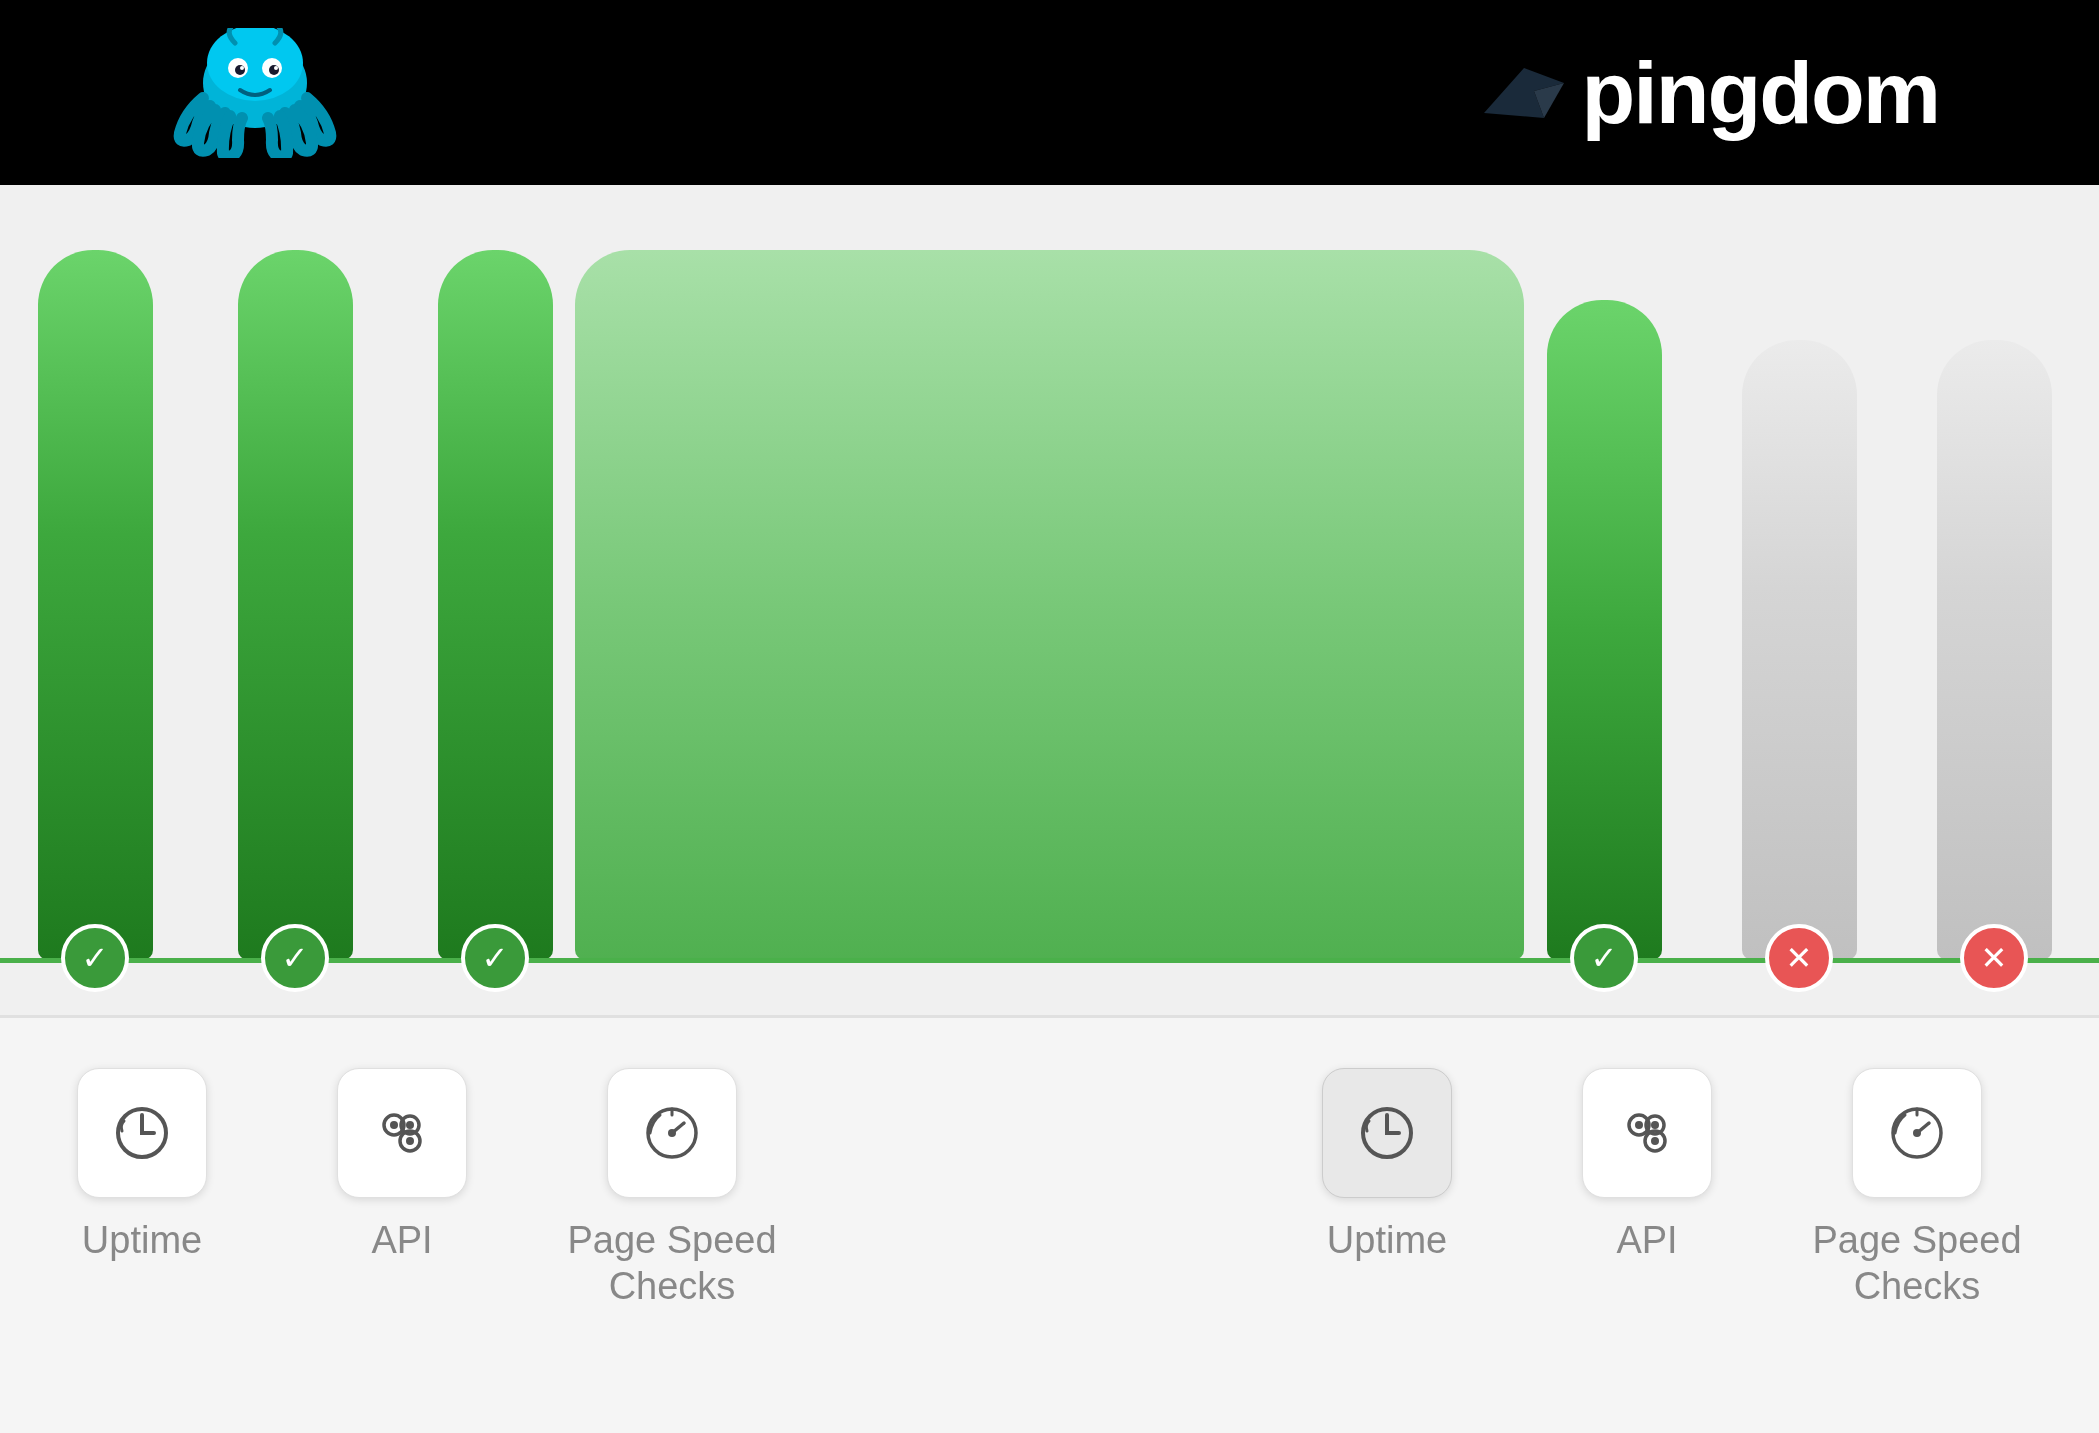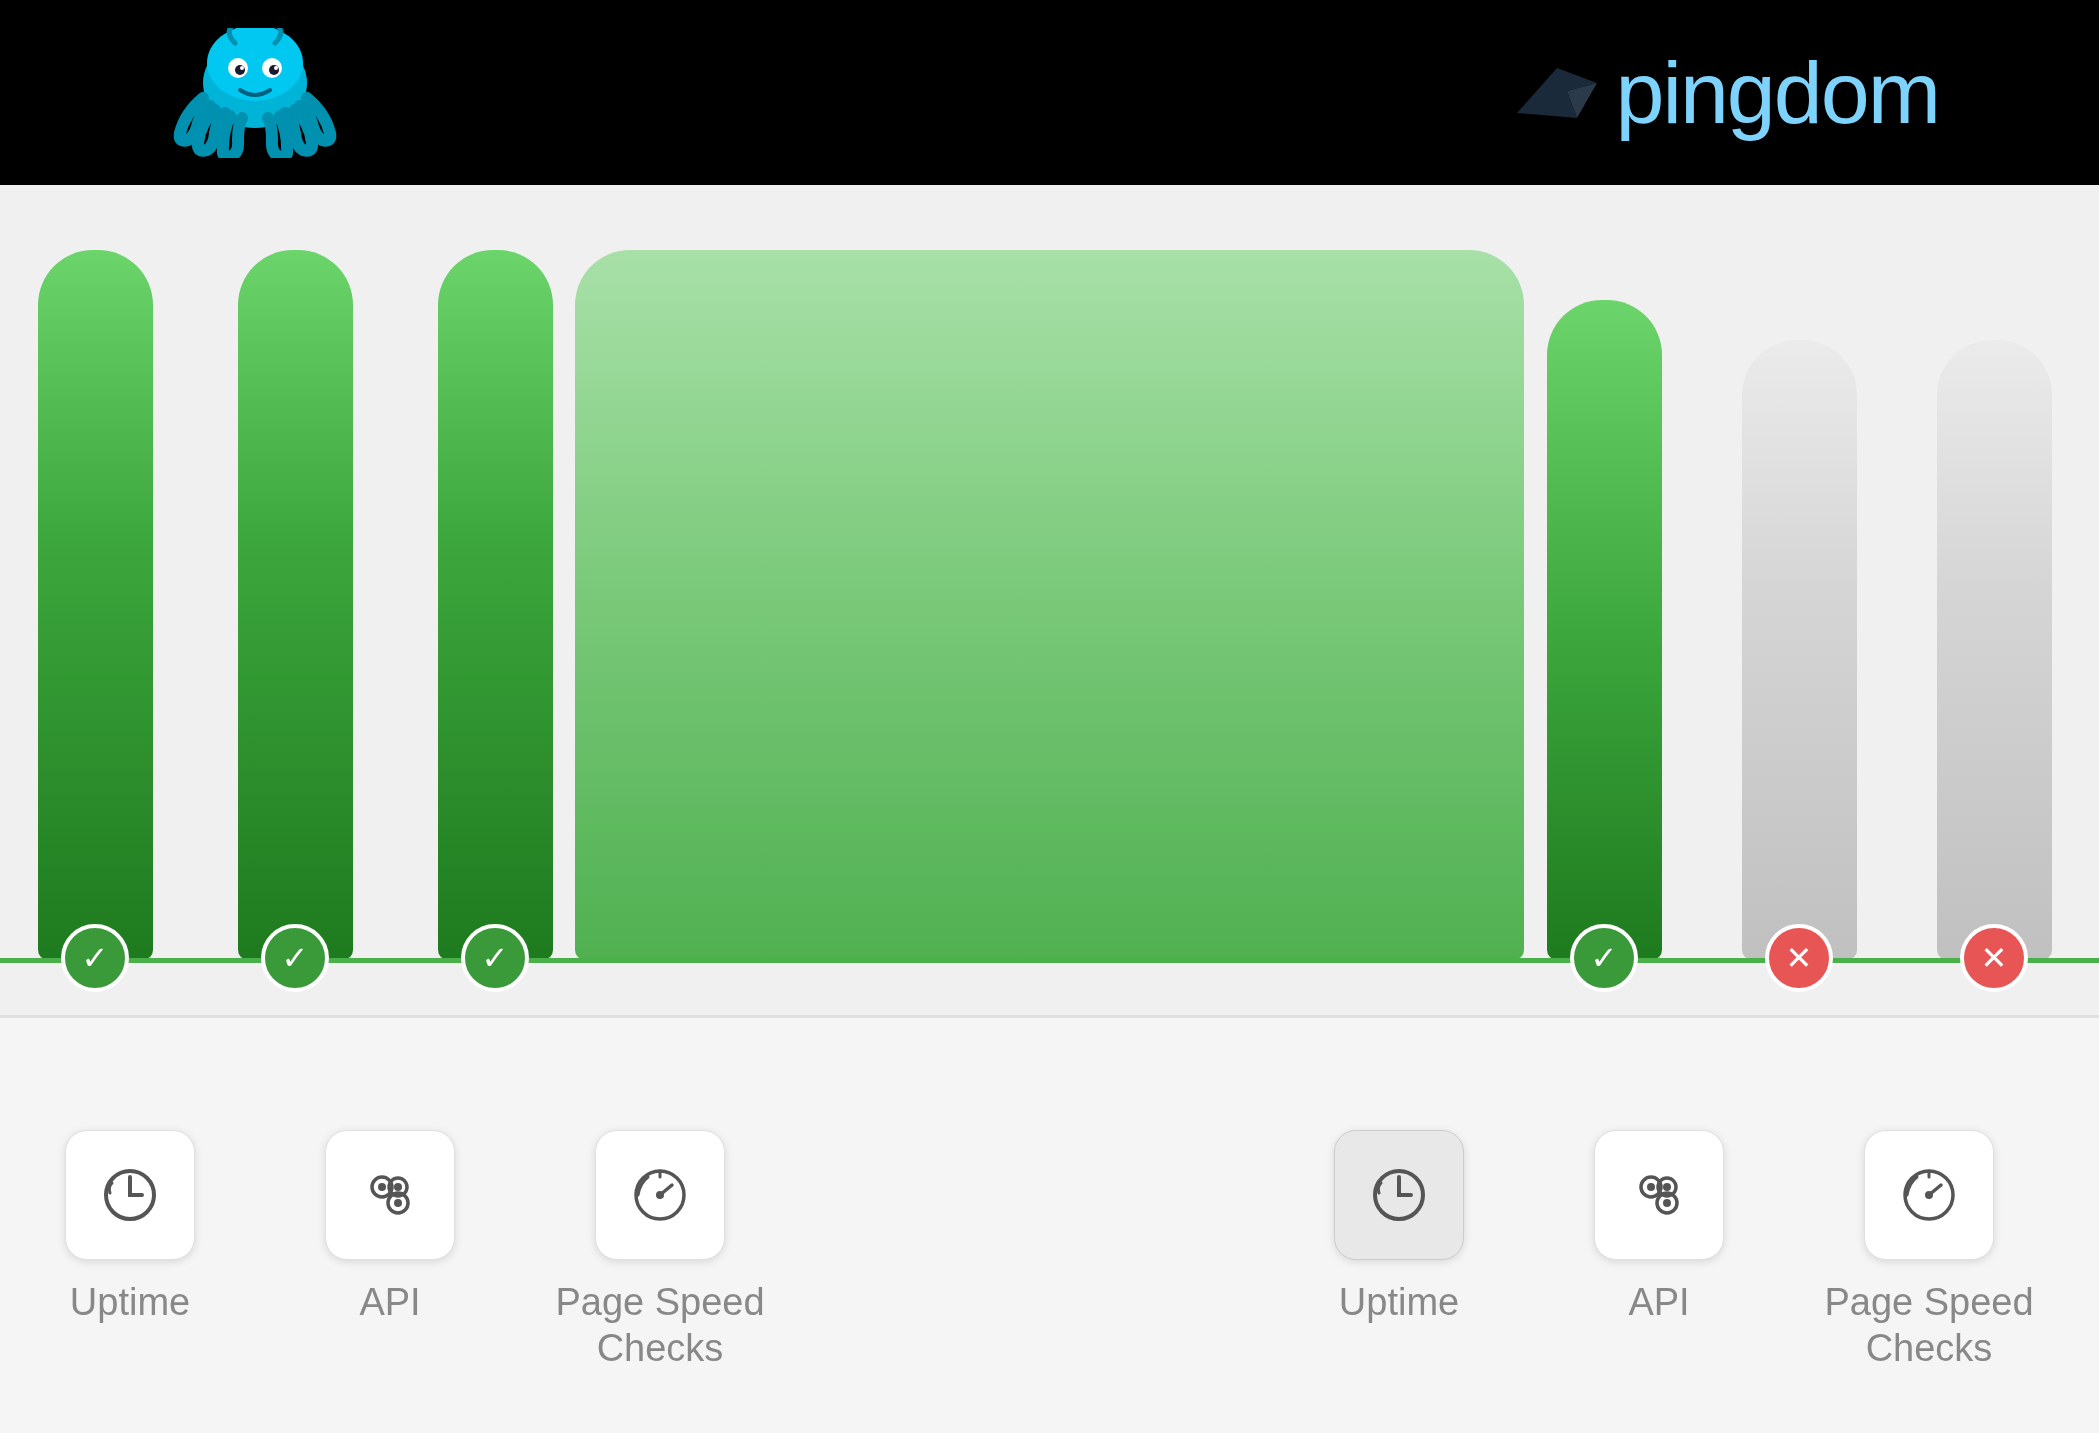--- a/index.html
+++ b/index.html
@@ -31,23 +31,23 @@
       align-items: center;
       gap: 18px;
     }
 
     .pingdom-arrow {
       width: 80px;
       height: 60px;
     }
 
     .pingdom-text {
-      color: #7dd3fc;
+      color: #ffffff;
       font-size: 88px;
-      font-weight: 400;
+      font-weight: 700;
       letter-spacing: -2px;
       font-family: 'Arial', sans-serif;
     }
 
     
     .chart-area {
       background: #f0f0f0;
       height: 830px;
       display: flex;
       align-items: flex-end;
@@ -93,22 +93,22 @@
 
     .badge-red {
       background: #e85555;
     }
 
     
     .nav-area {
       background: #f5f5f5;
       height: 418px;
       display: flex;
-      align-items: center;
-      padding: 30px 20px 0;
+      align-items: flex-start;
+      padding: 30px 32px 0;
       gap: 0;
       border-top: 3px solid #e0e0e0;
     }
 
     .nav-icon-box {
       width: 130px;
       height: 130px;
       background: white;
       border-radius: 22px;
       display: flex;

